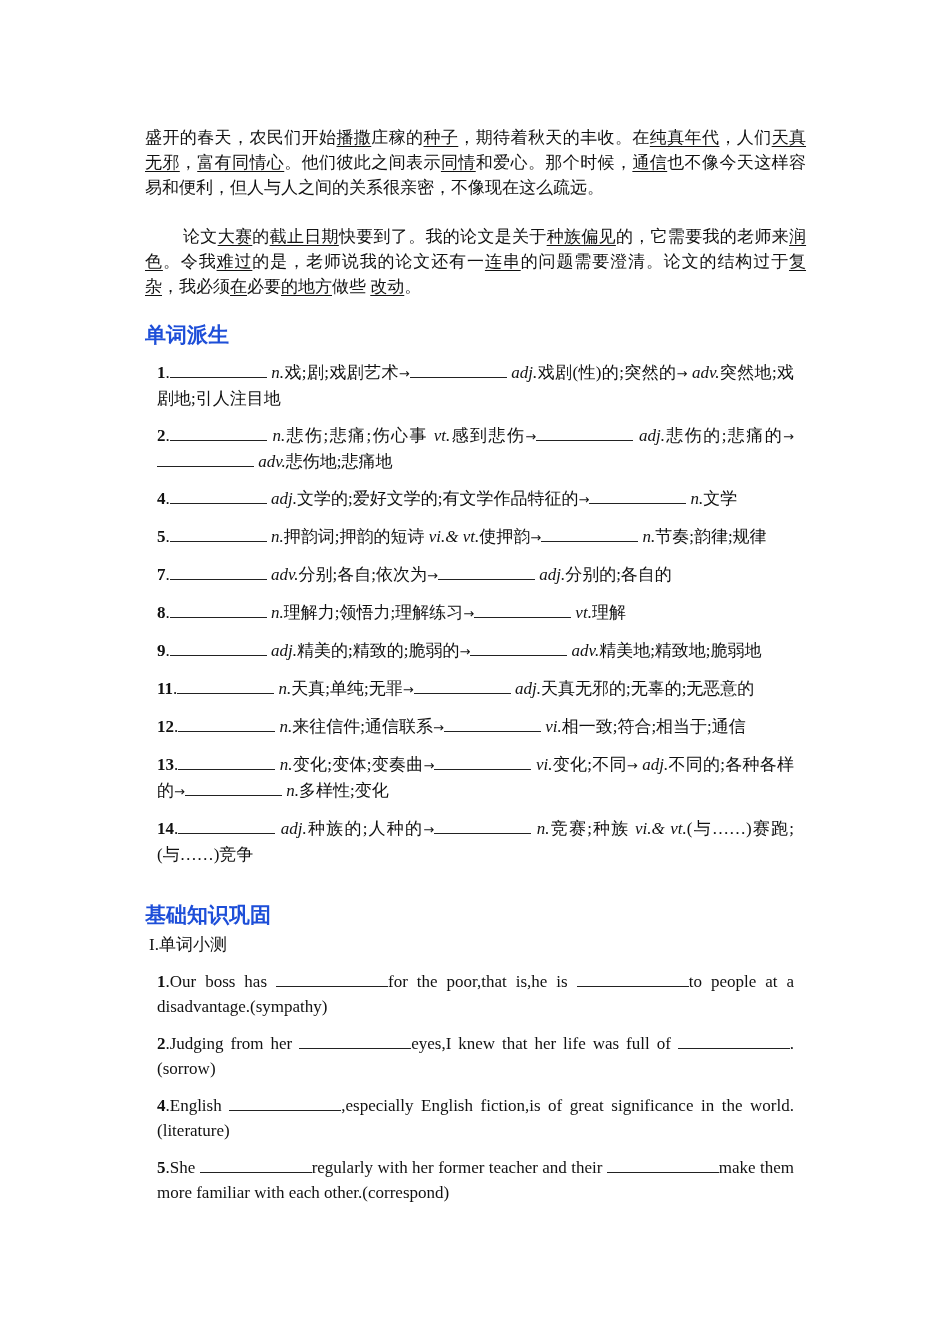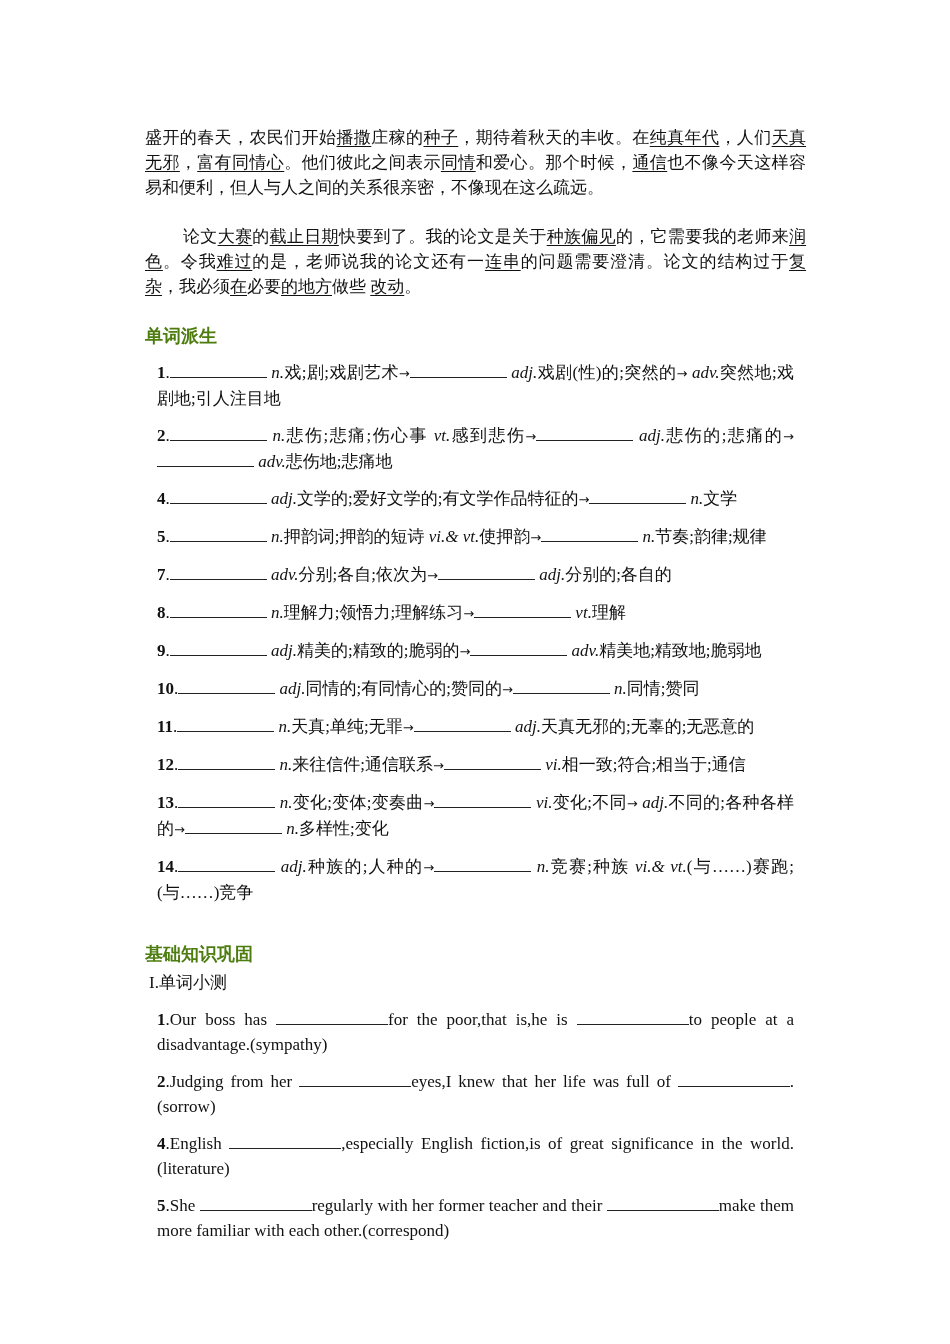--- a/index.html
+++ b/index.html
@@ -3,21 +3,21 @@
   <meta charset="utf-8">
   <style>
     html, body { margin: 0; padding: 0; background: #ffffff; }
     body { width: 950px; height: 1344px; position: relative; overflow: hidden;
       font-family: "Liberation Serif", "DejaVu Serif", serif; color: #111; }
     .page { position: absolute; left: 145px; top: 125px; width: 661px; }
     .para { font-size: 17px; line-height: 25px; text-align: justify; margin: 0; }
     .para u { text-underline-offset: 3px; }
     .para.indent { text-indent: 38px; }
     .gap1 { height: 24px; }
-    .section-title { color: #4d7c0f; font-size: 18px; line-height: 25px; font-weight: bold;
+    .section-title { color: #1d4ed8; font-size: 21px; line-height: 25px; font-weight: bold;
       font-family: "DejaVu Sans", "Liberation Sans", sans-serif; margin: 0; }
     .item { font-size: 17px; line-height: 25px; margin: 12px; text-align: justify; }
     .num { font-weight: bold; }
     .blank { display: inline-block; border-bottom: 1px solid #222; height: 17px; vertical-align: baseline; }
     .b97 { width: 97px; }
     .b112 { width: 112px; }
     .pos { font-style: italic; }
     .arrow { font-family: "DejaVu Sans", sans-serif; font-size: 13px; }
     .sub { font-size: 17px; line-height: 25px; margin: 4px; }
   </style>
@@ -32,21 +32,20 @@
 
   <p class="section-title">单词派生</p>
   <div id="deriv">
       <p class="item"><span class="num">1</span><span>.</span><span class="blank b97"></span><span class="pos"> n.</span><span>戏;剧;戏剧艺术</span><span class="arrow">→</span><span class="blank b97"></span><span class="pos"> adj.</span><span>戏剧(性)的;突然的</span><span class="arrow">→</span><span class="pos"> adv.</span><span>突然地;戏剧地;引人注目地</span></p>
       <p class="item"><span class="num">2</span><span>.</span><span class="blank b97"></span><span class="pos"> n.</span><span>悲伤;悲痛;伤心事 </span><span class="pos"> vt.</span><span>感到悲伤</span><span class="arrow">→</span><span class="blank b97"></span><span class="pos"> adj.</span><span>悲伤的;悲痛的</span><span class="arrow">→</span><span class="blank b97"></span><span class="pos"> adv.</span><span>悲伤地;悲痛地</span></p>
       <p class="item"><span class="num">4</span><span>.</span><span class="blank b97"></span><span class="pos"> adj.</span><span>文学的;爱好文学的;有文学作品特征的</span><span class="arrow">→</span><span class="blank b97"></span><span class="pos"> n.</span><span>文学</span></p>
       <p class="item"><span class="num">5</span><span>.</span><span class="blank b97"></span><span class="pos"> n.</span><span>押韵词;押韵的短诗 </span><span class="pos"> vi.&amp; vt.</span><span>使押韵</span><span class="arrow">→</span><span class="blank b97"></span><span class="pos"> n.</span><span>节奏;韵律;规律</span></p>
       <p class="item"><span class="num">7</span><span>.</span><span class="blank b97"></span><span class="pos"> adv.</span><span>分别;各自;依次为</span><span class="arrow">→</span><span class="blank b97"></span><span class="pos"> adj.</span><span>分别的;各自的</span></p>
       <p class="item"><span class="num">8</span><span>.</span><span class="blank b97"></span><span class="pos"> n.</span><span>理解力;领悟力;理解练习</span><span class="arrow">→</span><span class="blank b97"></span><span class="pos"> vt.</span><span>理解</span></p>
       <p class="item"><span class="num">9</span><span>.</span><span class="blank b97"></span><span class="pos"> adj.</span><span>精美的;精致的;脆弱的</span><span class="arrow">→</span><span class="blank b97"></span><span class="pos"> adv.</span><span>精美地;精致地;脆弱地</span></p>
-      <p class="item"><span class="num">10</span><span>.</span><span class="blank b97"></span><span class="pos"> adj.</span><span>同情的;有同情心的;赞同的</span><span class="arrow">→</span><span class="blank b97"></span><span class="pos"> n.</span><span>同情;赞同</span></p>
       <p class="item"><span class="num">11</span><span>.</span><span class="blank b97"></span><span class="pos"> n.</span><span>天真;单纯;无罪</span><span class="arrow">→</span><span class="blank b97"></span><span class="pos"> adj.</span><span>天真无邪的;无辜的;无恶意的</span></p>
       <p class="item"><span class="num">12</span><span>.</span><span class="blank b97"></span><span class="pos"> n.</span><span>来往信件;通信联系</span><span class="arrow">→</span><span class="blank b97"></span><span class="pos"> vi.</span><span>相一致;符合;相当于;通信</span></p>
       <p class="item"><span class="num">13</span><span>.</span><span class="blank b97"></span><span class="pos"> n.</span><span>变化;变体;变奏曲</span><span class="arrow">→</span><span class="blank b97"></span><span class="pos"> vi.</span><span>变化;不同</span><span class="arrow">→</span><span class="pos"> adj.</span><span>不同的;各种各样的</span><span class="arrow">→</span><span class="blank b97"></span><span class="pos"> n.</span><span>多样性;变化</span></p>
       <p class="item"><span class="num">14</span><span>.</span><span class="blank b97"></span><span class="pos"> adj.</span><span>种族的;人种的</span><span class="arrow">→</span><span class="blank b97"></span><span class="pos"> n.</span><span>竞赛;种族 </span><span class="pos"> vi.&amp; vt.</span><span>(与……)赛跑;(与……)竞争</span></p>
     </div>
   <div class="gap1"></div>
 
   <p class="section-title">基础知识巩固</p>
   <p class="sub">I.单词小测</p>
   <div id="consol">

